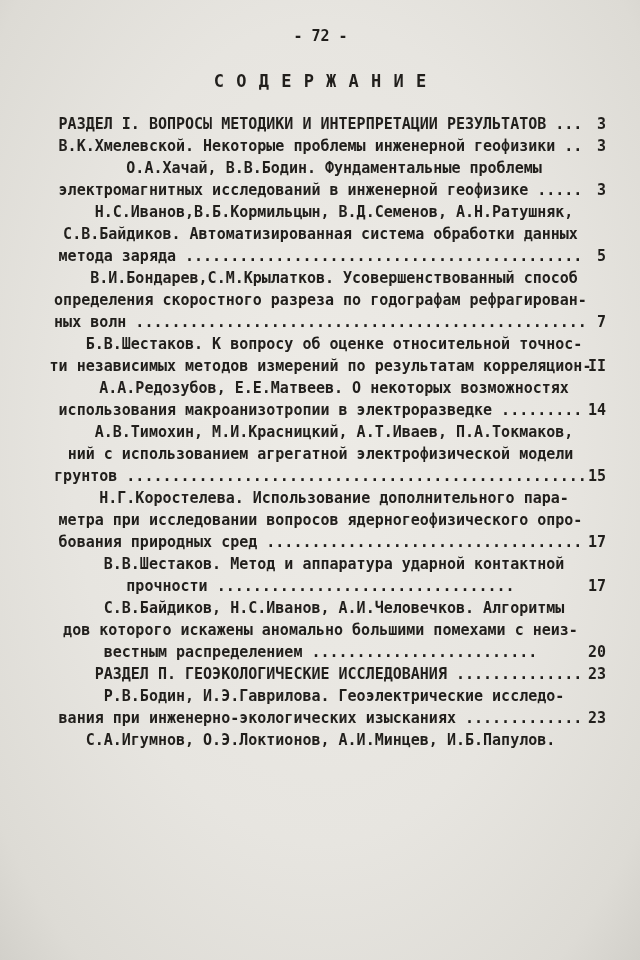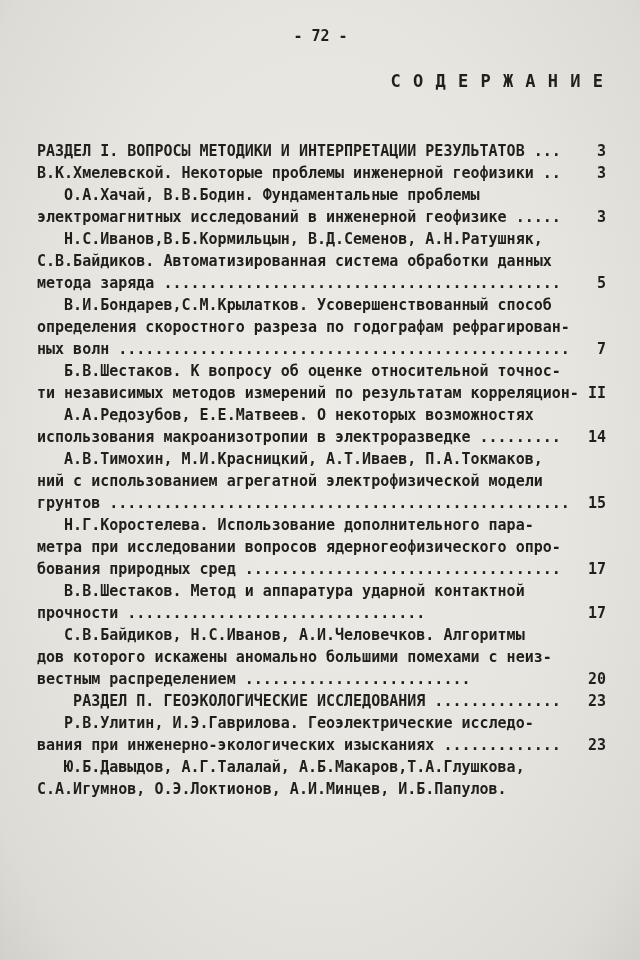--- a/index.html
+++ b/index.html
@@ -14,29 +14,29 @@
     color:#211f1c;
     overflow:hidden;
   }
   .page-number{
     text-align:center;
     font-size:15px;
     line-height:20px;
     margin-bottom:24px;
   }
   .heading{
-    text-align:right;
+    text-align:center;
     font-size:17px;
     line-height:22px;
-    margin:0 0 48px 0;
+    margin:0 0 21px 0;
     font-weight:bold;
     letter-spacing:1px;
   }
   .toc{font-size:15px;}
-  .entry{position:relative;}
+  .entry{position:relative;text-align:center;}
   .line{
     white-space:pre;
     line-height:22px;
     height:22px;
     overflow:hidden;
     letter-spacing:0;
   }
   .entry-page{
     position:absolute;
     right:-2px;
@@ -132,25 +132,24 @@
         <span class="entry-page">20</span>
       </div>
       <div class="entry">
         <div class="entry-text">
           <div class="line">    РАЗДЕЛ П. ГЕОЭКОЛОГИЧЕСКИЕ ИССЛЕДОВАНИЯ ..............</div>
         </div>
         <span class="entry-page">23</span>
       </div>
       <div class="entry">
         <div class="entry-text">
-          <div class="line">   Р.В.Улитин, И.Э.Гаврилова. Геоэлектрические исследо-</div>
+          <div class="line">   Р.В.Бодин, И.Э.Гаврилова. Геоэлектрические исследо-</div>
           <div class="line">вания при инженерно-экологических изысканиях .............</div>
         </div>
         <span class="entry-page">23</span>
       </div>
       <div class="entry">
         <div class="entry-text">
-          <div class="line">   Ю.Б.Давыдов, А.Г.Талалай, А.Б.Макаров,Т.А.Глушкова,</div>
           <div class="line">С.А.Игумнов, О.Э.Локтионов, А.И.Минцев, И.Б.Папулов.</div>
         </div>
       </div>
     </div>
 </div>
 
 </body></html>

